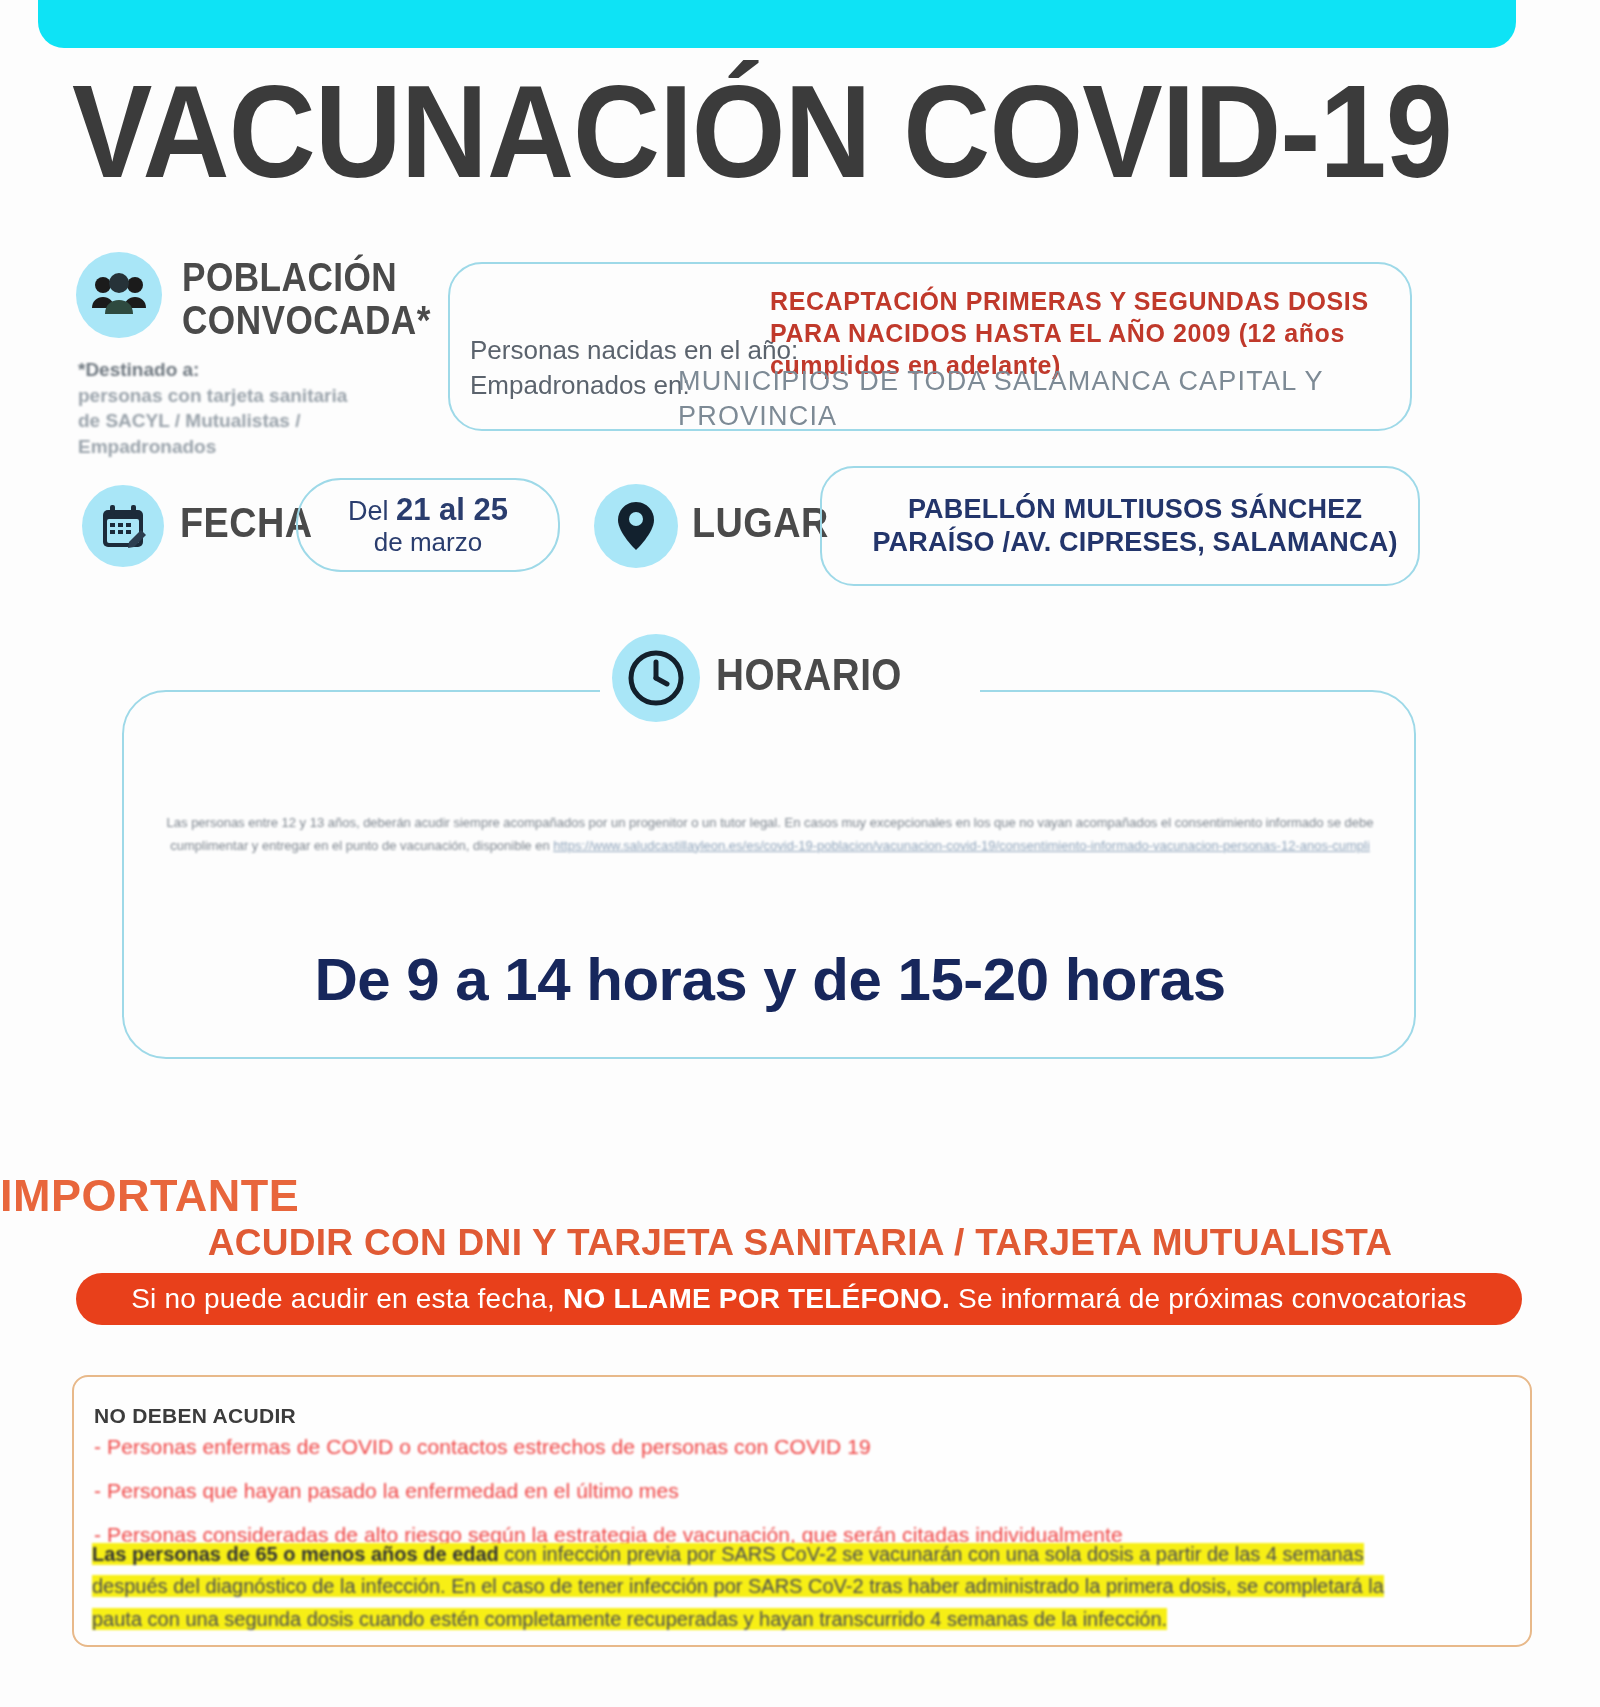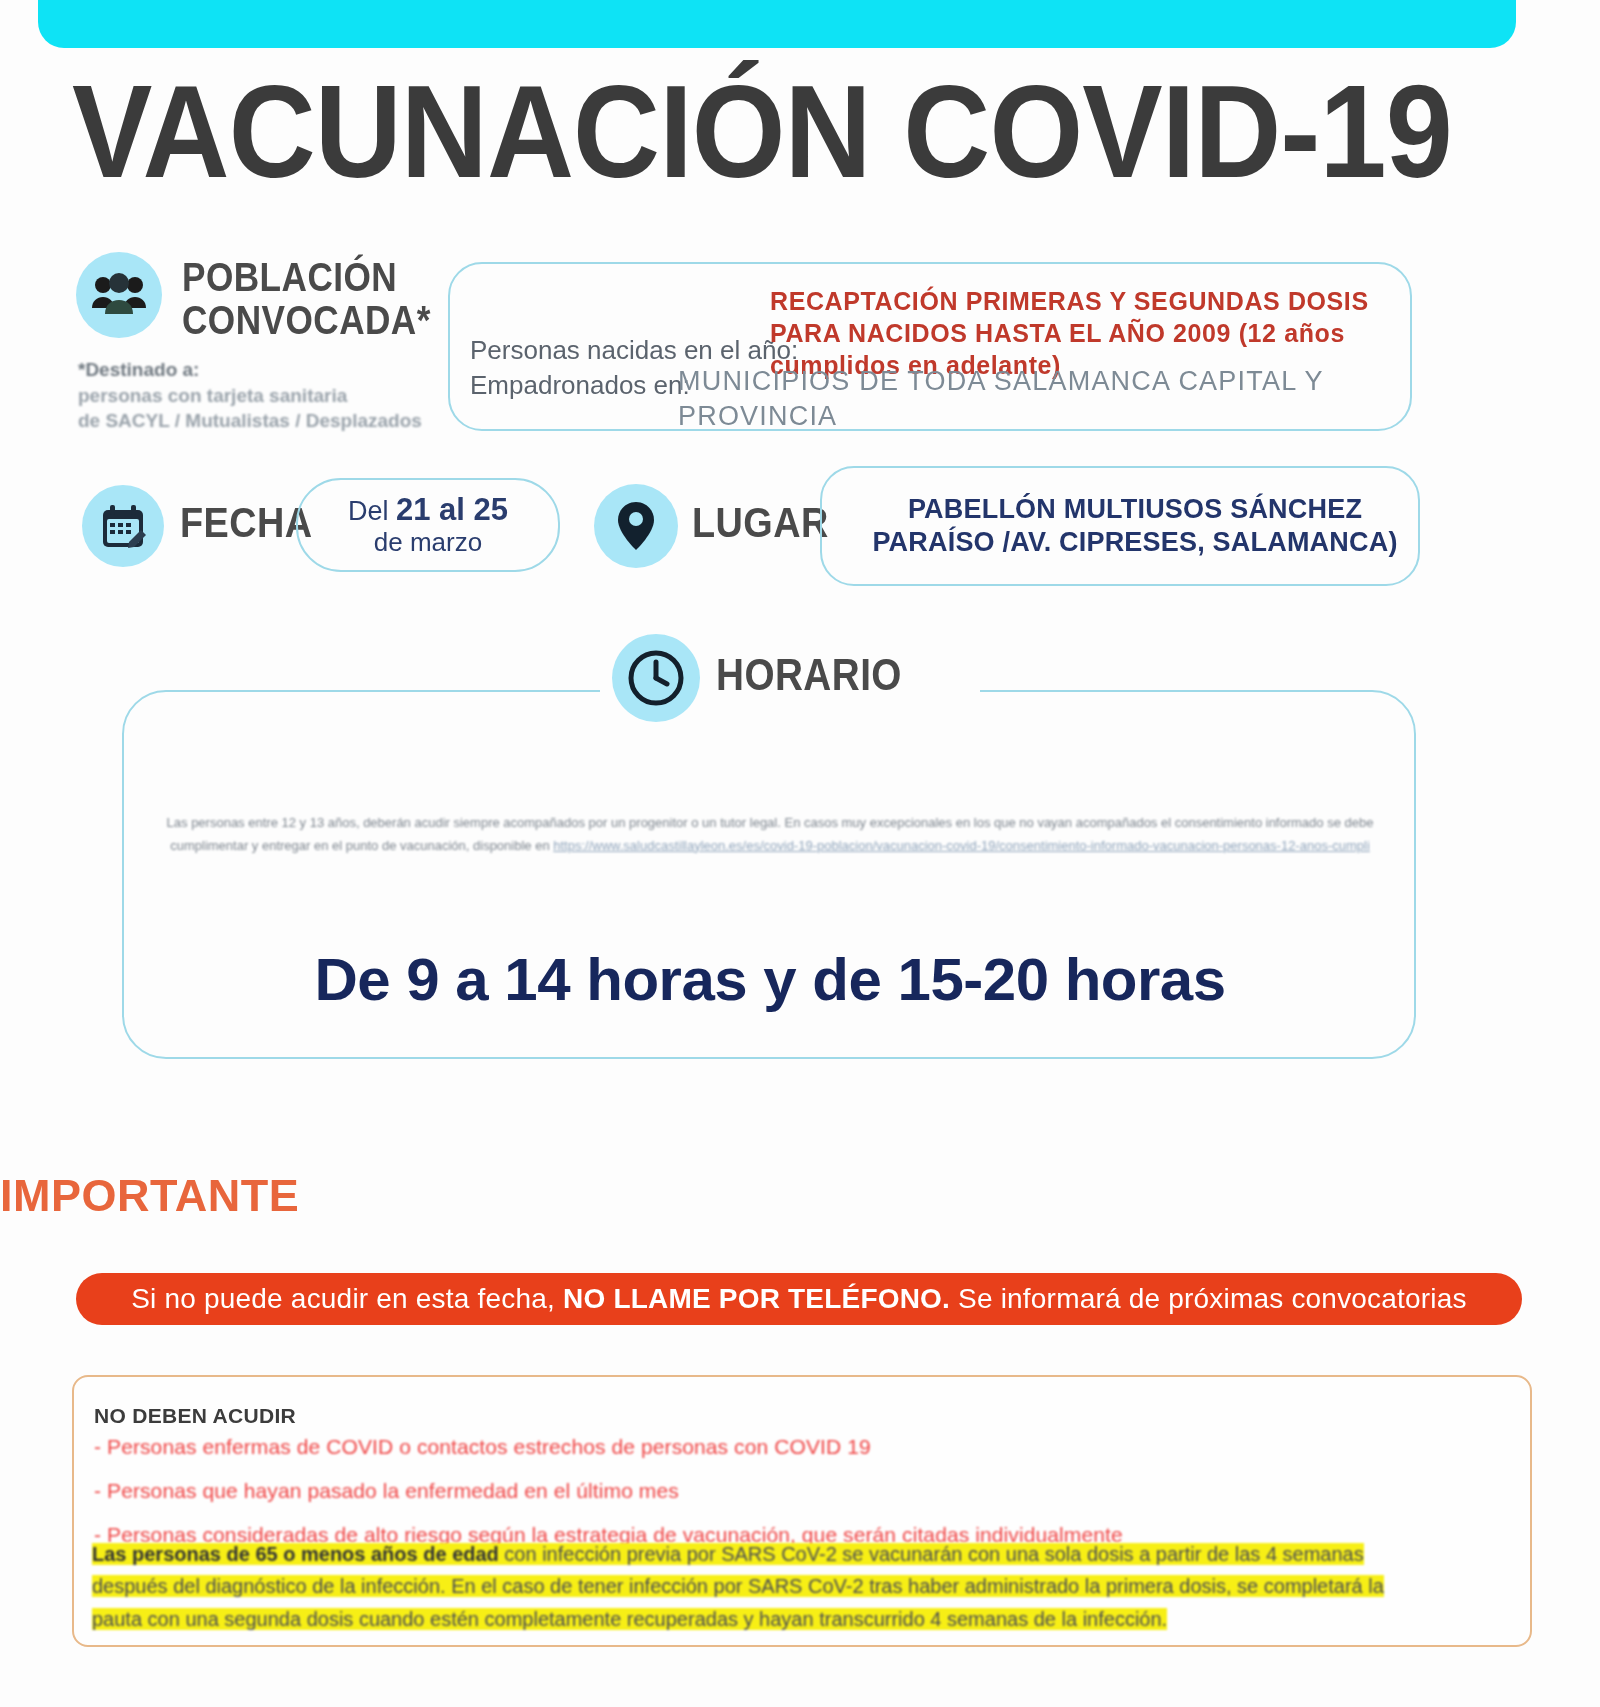--- a/index.html
+++ b/index.html
@@ -178,21 +178,21 @@
       <path d="M14 42c0-9 6-14 14-14s14 5 14 14z" fill="#2e4a3f"></path>
     </svg>
   </div>
   <div class="sechead pob-head">
     <div>POBLACIÓN</div>
     <div>CONVOCADA*</div>
   </div>
   <div class="pob-note">
     <div class="l1">*Destinado a:</div>
     <div>personas con tarjeta sanitaria</div>
-    <div>de SACYL / Mutualistas / Desplazados</div>
+    <div>de SACYL / Mutualistas / Empadronados</div>
   </div>
 
   <div class="rbox pobbox"></div>
   <div class="pob-row" style="left:470px;top:335px;">
     <span class="lbl">Personas nacidas en el año:</span>
   </div>
   <div style="position:absolute;left:770px;top:285px;width:620px;">
     <span class="redtxt">RECAPTACIÓN PRIMERAS Y SEGUNDAS  DOSIS PARA NACIDOS HASTA EL AÑO 2009</span><span class="redtxt thin"> (12 años cumplidos en adelante)</span>
   </div>
   <div class="pob-row" style="left:470px;top:370px;">
@@ -246,20 +246,21 @@
     </svg>
   </div>
   <div class="sechead hor-head">HORARIO</div>
   <div class="hor-para">
     <span>Las personas entre 12 y 13 años, deberán acudir siempre acompañados por un progenitor o un tutor legal. En casos muy excepcionales en los que no vayan acompañados el consentimiento informado se debe cumplimentar y entregar en el punto de vacunación, disponible en</span>
     <span class="hor-link">https://www.saludcastillayleon.es/es/covid-19-poblacion/vacunacion-covid-19/consentimiento-informado-vacunacion-personas-12-anos-cumpli</span>
   </div>
   <div class="hor-big">De 9 a 14 horas y de 15-20 horas</div>
 
   <div class="imp-title">IMPORTANTE</div>
+  <div class="imp-sub">ACUDIR CON DNI Y TARJETA SANITARIA / TARJETA MUTUALISTA</div>
   <div class="redbar">
     <div class="redbar-txt"><span>Si no puede acudir en esta fecha, </span><b>NO LLAME POR TELÉFONO.</b><span> Se informará de próximas convocatorias</span></div>
   </div>
 
   <div class="notebox"></div>
   <div class="nd-title">NO DEBEN ACUDIR</div>
   <div class="nd-list">
     <div class="nd-item">- Personas enfermas de COVID o contactos estrechos de personas con COVID 19</div>
     <div class="nd-item">- Personas que hayan pasado la enfermedad en el último mes</div>
     <div class="nd-item">- Personas consideradas de alto riesgo según la estrategia de vacunación, que serán citadas individualmente</div>

